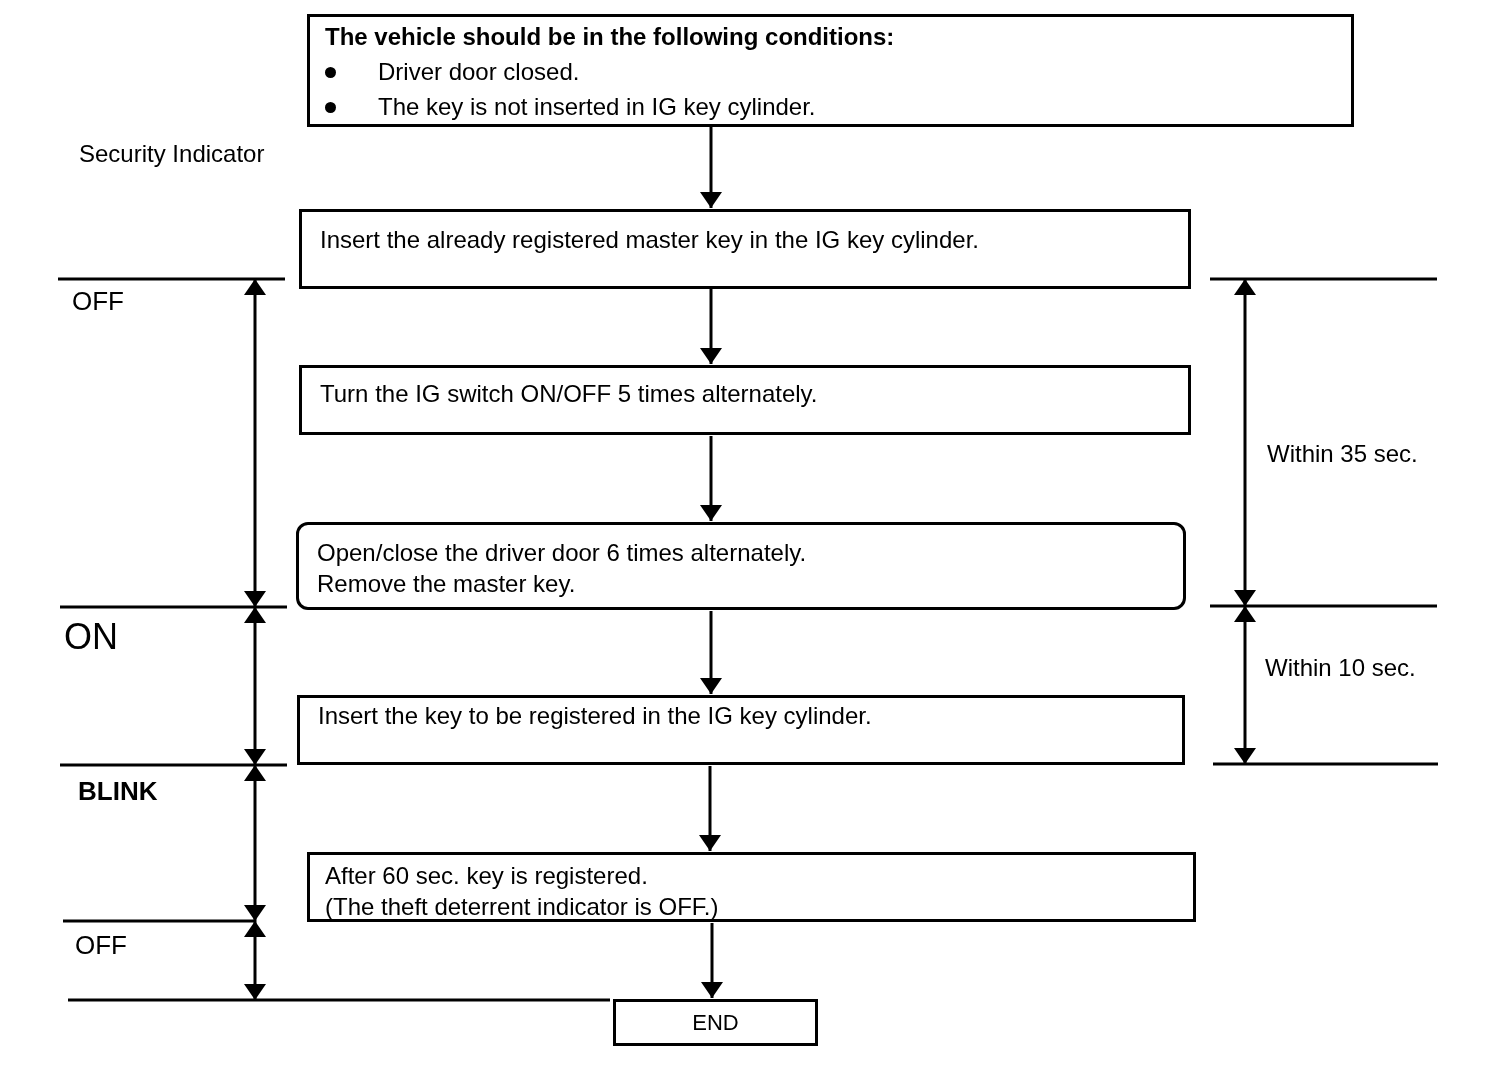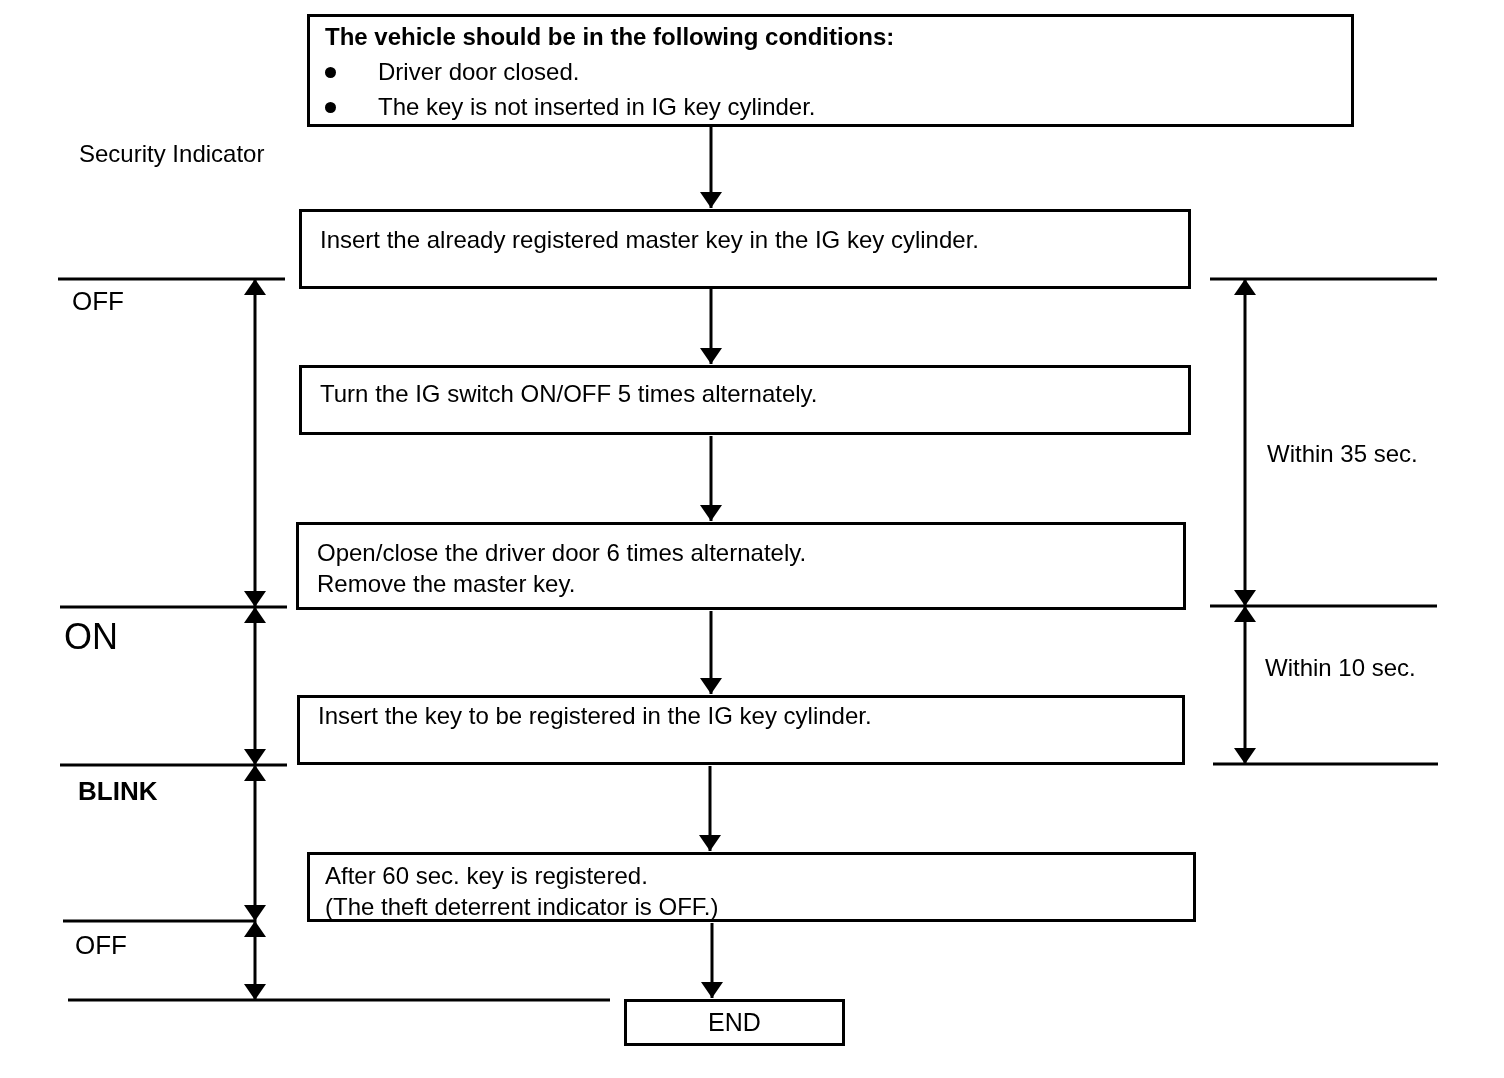--- a/index.html
+++ b/index.html
@@ -17,27 +17,27 @@
     position: absolute;
     border: 3px solid #000;
     background: #fff;
     font-size: 24px;
     line-height: 31px;
     padding: 10px 16px 0 18px;
   }
   .box1 { left: 307px; top: 14px;  width: 1047px; height: 113px; padding: 5px 14px 0 15px; }
   .box2 { left: 299px; top: 209px; width: 892px; height: 80px;  padding-top: 12px; }
   .box3 { left: 299px; top: 365px; width: 892px; height: 70px;  }
-  .box4 { left: 296px; top: 522px; width: 890px; height: 88px;  padding-top: 12px; }
+  .box4 { left: 296px; top: 522px; width: 890px; height: 88px;  padding-top: 12px; border-radius: 12px; }
   .box5 { left: 297px; top: 695px; width: 888px; height: 70px;  padding-top: 2px; }
   .box6 { left: 307px; top: 852px; width: 889px; height: 70px;  padding: 5px 14px 0 15px; }
   .box-end {
-    left: 613px; top: 999px; width: 221px; height: 47px;
+    left: 613px; top: 999px; width: 205px; height: 47px;
     display: flex; align-items: center; justify-content: center;
-    font-size: 25px; padding: 0; margin-left: 11px;
+    font-size: 22px; padding: 0;
   }
 
   .cond-title { font-weight: bold; font-size: 24px; line-height: 30px; }
   .bullet-row { display: flex; align-items: center; margin-top: 5px; line-height: 30px; gap: 33px; }
   .bullet-dot {
     width: 11px; height: 11px; border-radius: 50%;
     background: #000; margin-right: 9px; flex: 0 0 auto;
   }
 
   .float-label { position: absolute; white-space: nowrap; }

